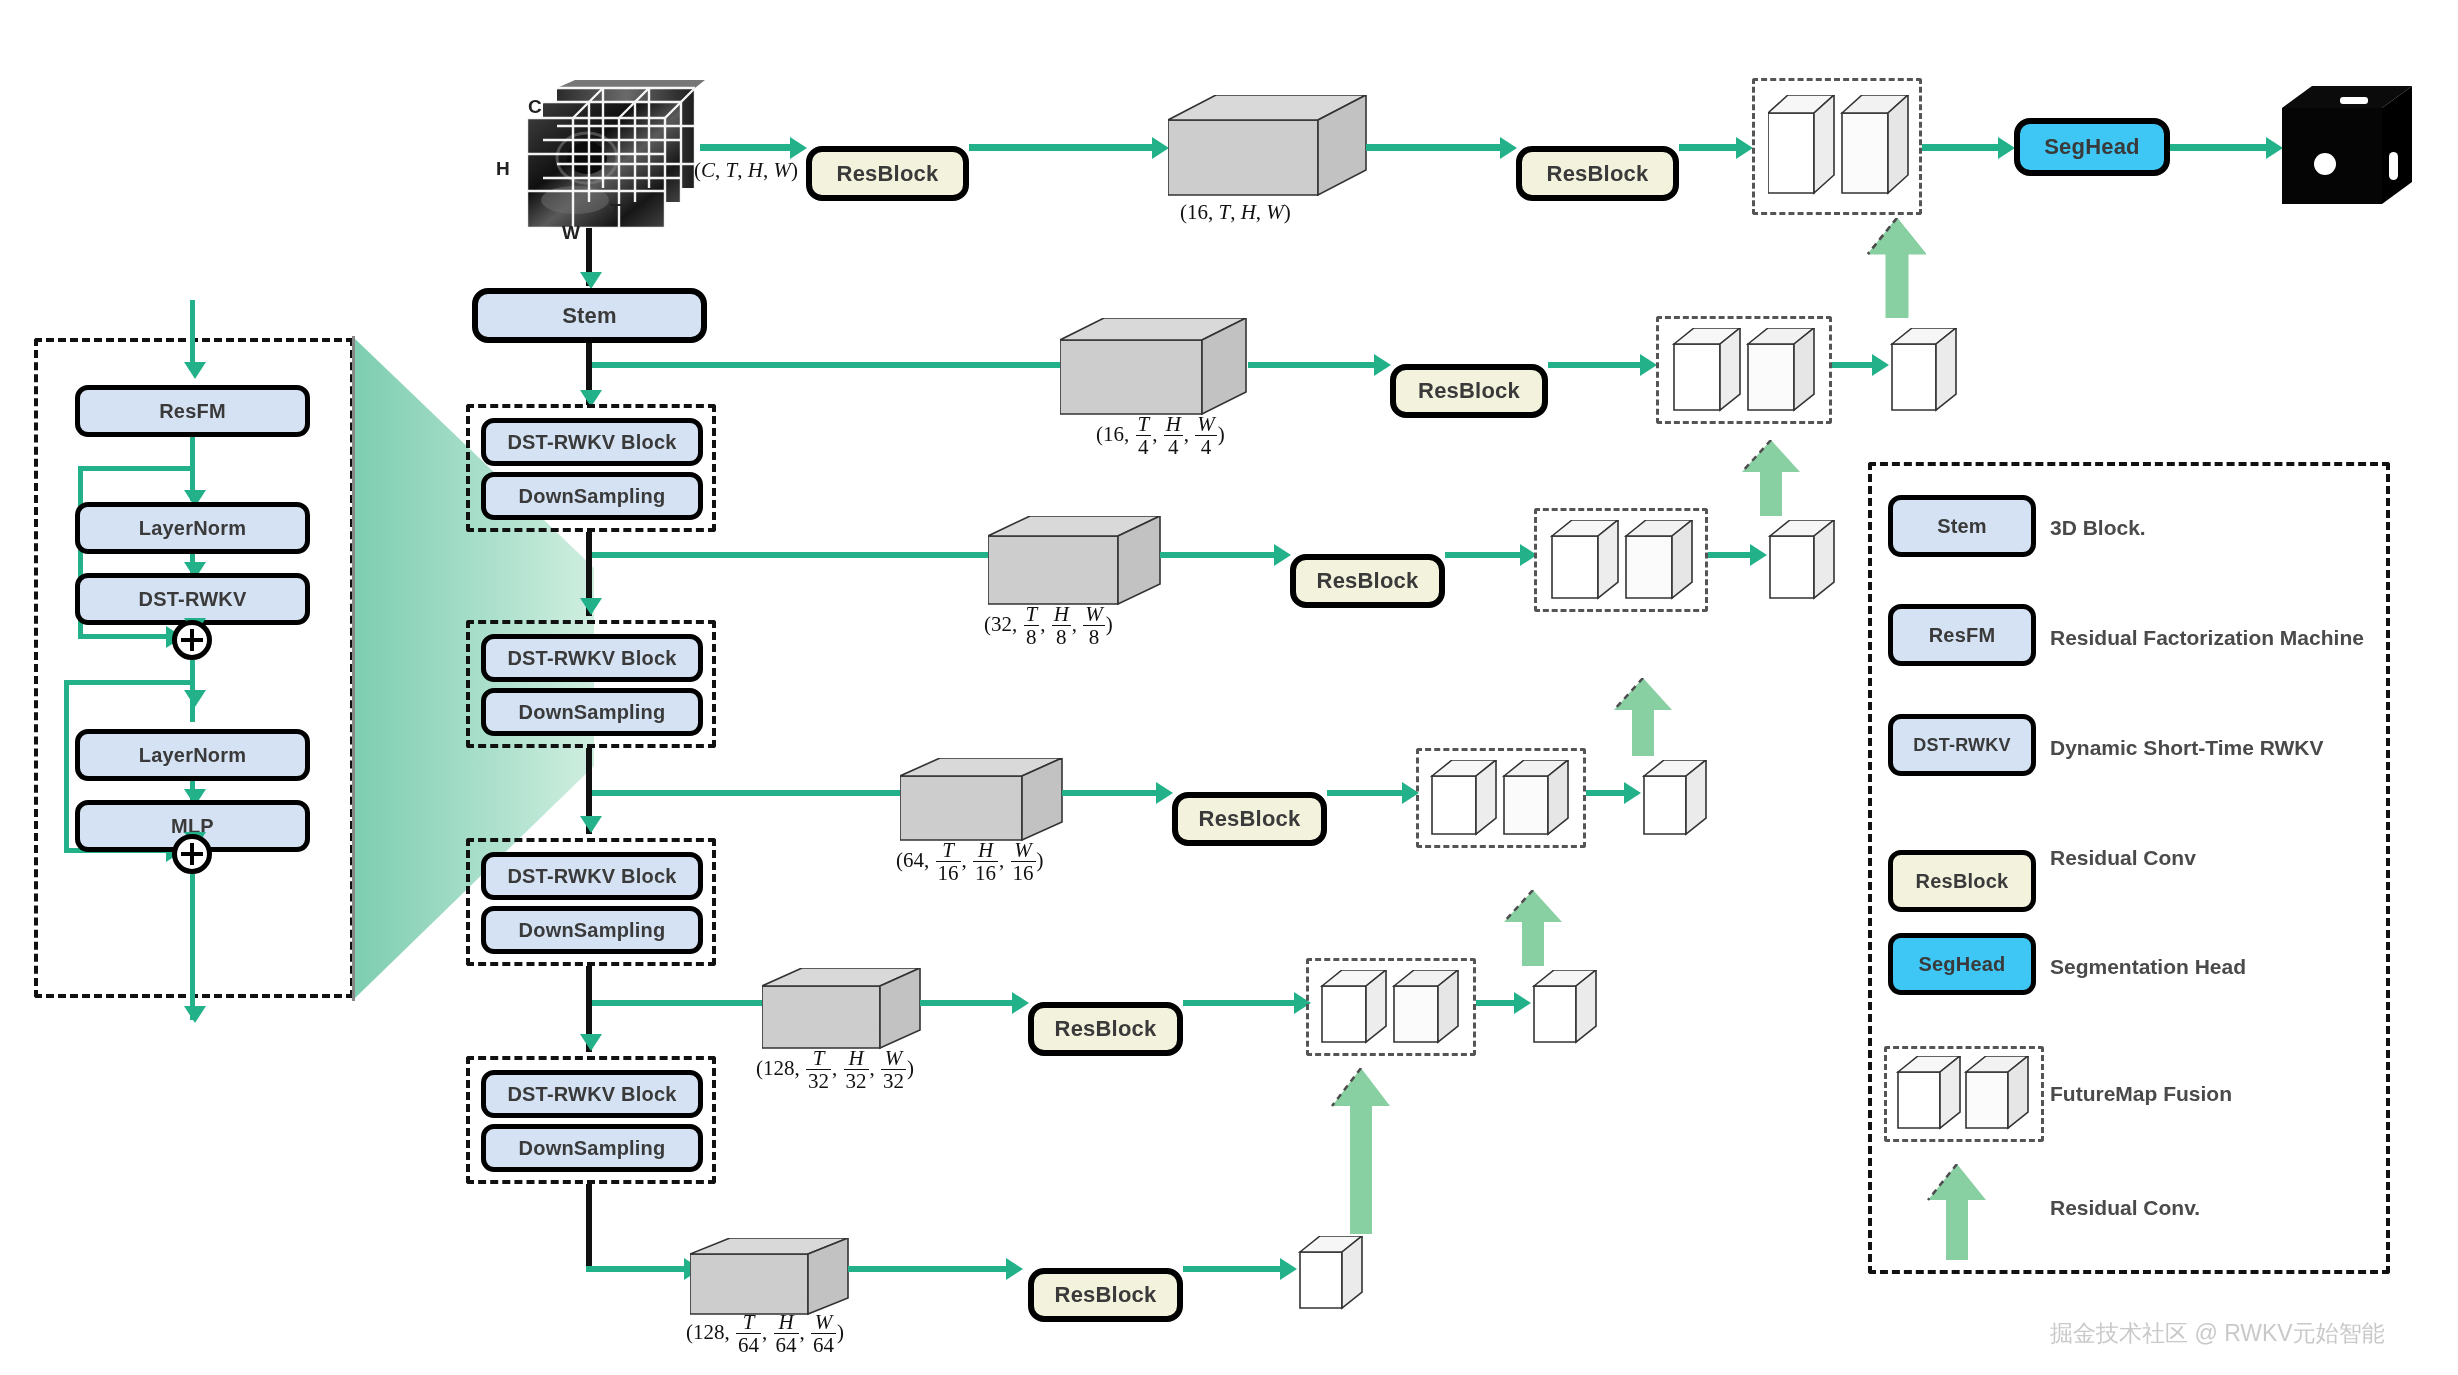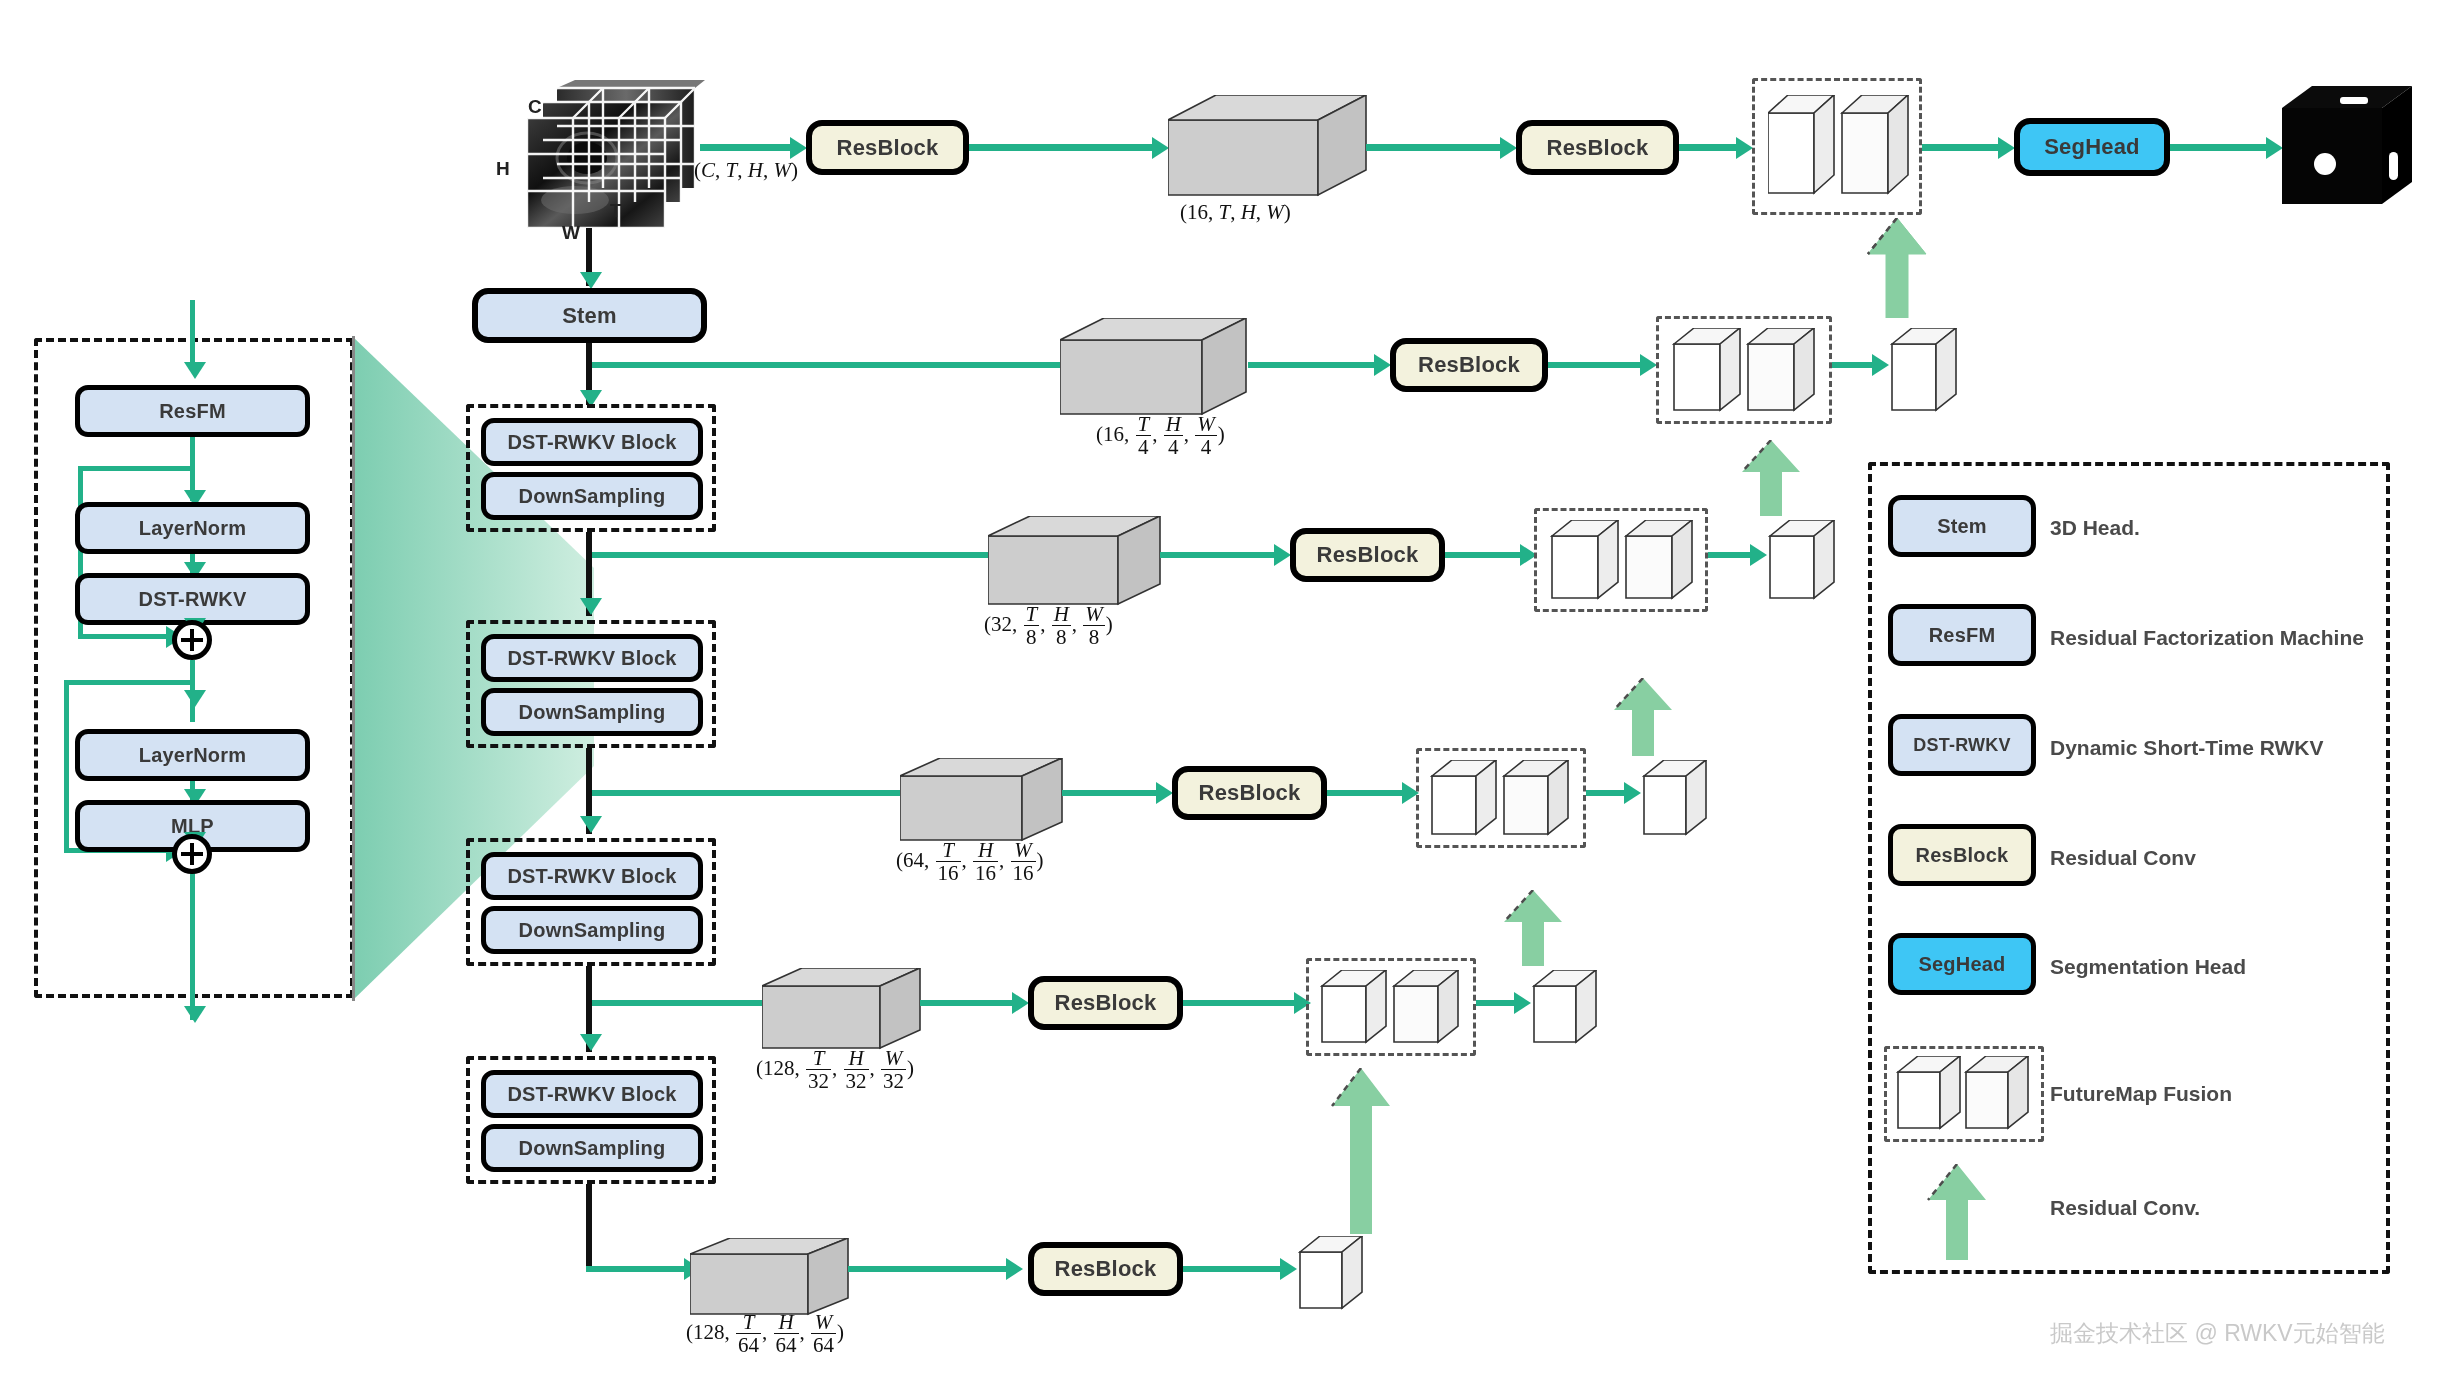--- a/index.html
+++ b/index.html
@@ -8,21 +8,21 @@
   #stage{position:absolute;left:0;top:0;width:2458px;height:1375px;}
 
   
   .node{
     position:absolute;display:flex;align-items:center;justify-content:center;
     border:6px solid #000;border-radius:16px;box-sizing:border-box;
     font-weight:bold;color:#3a3a3a;letter-spacing:.2px;text-align:center;
     line-height:1;white-space:nowrap;
   }
   .n-blue{background:#d4e2f3;}
-  .n-cream{background:#f3f2dd;}
+  .n-cream{background:#f3f2dd;margin-top:26px;}
   .n-cyan{background:#3ec6f5;}
 
   .node.small{font-size:20px;border-width:5px;border-radius:13px;}
   .node.med{font-size:22px;}
 
   
   .dashed{
     position:absolute;box-sizing:border-box;
     border:4px dashed #111;border-radius:3px;background:transparent;
   }
@@ -476,21 +476,21 @@
   </svg>
 
   <svg class="tconv" style="left:1866px;top:218px;width:62px;height:100px;" viewBox="0 0 62 100">
     <polygon points="31,0 60,36 42,36 42,100 20,100 20,36 2,36" fill="#88cfa2"></polygon>
     <path d="M31,0 L2,36" stroke="#4d4d4d" stroke-width="2.5" fill="none" stroke-dasharray="6 5"></path>
   </svg>
 
   <div class="dashed" style="left:1868px;top:462px;width:522px;height:812px;"></div>
 
   <div class="node n-blue small" style="left:1888px;top:495px;width:148px;height:62px;">Stem</div>
-  <div class="legend-text" style="left:2050px;top:516px;">3D Head.</div>
+  <div class="legend-text" style="left:2050px;top:516px;">3D Block.</div>
 
   <div class="node n-blue small" style="left:1888px;top:604px;width:148px;height:62px;">ResFM</div>
   <div class="legend-text" style="left:2050px;top:626px;">Residual Factorization Machine</div>
 
   <div class="node n-blue small" style="left:1888px;top:714px;width:148px;height:62px;font-size:18px;">DST-RWKV</div>
   <div class="legend-text" style="left:2050px;top:736px;">Dynamic Short-Time RWKV</div>
 
   <div class="node n-cream small" style="left:1888px;top:824px;width:148px;height:62px;">ResBlock</div>
   <div class="legend-text" style="left:2050px;top:846px;">Residual Conv</div>
 

